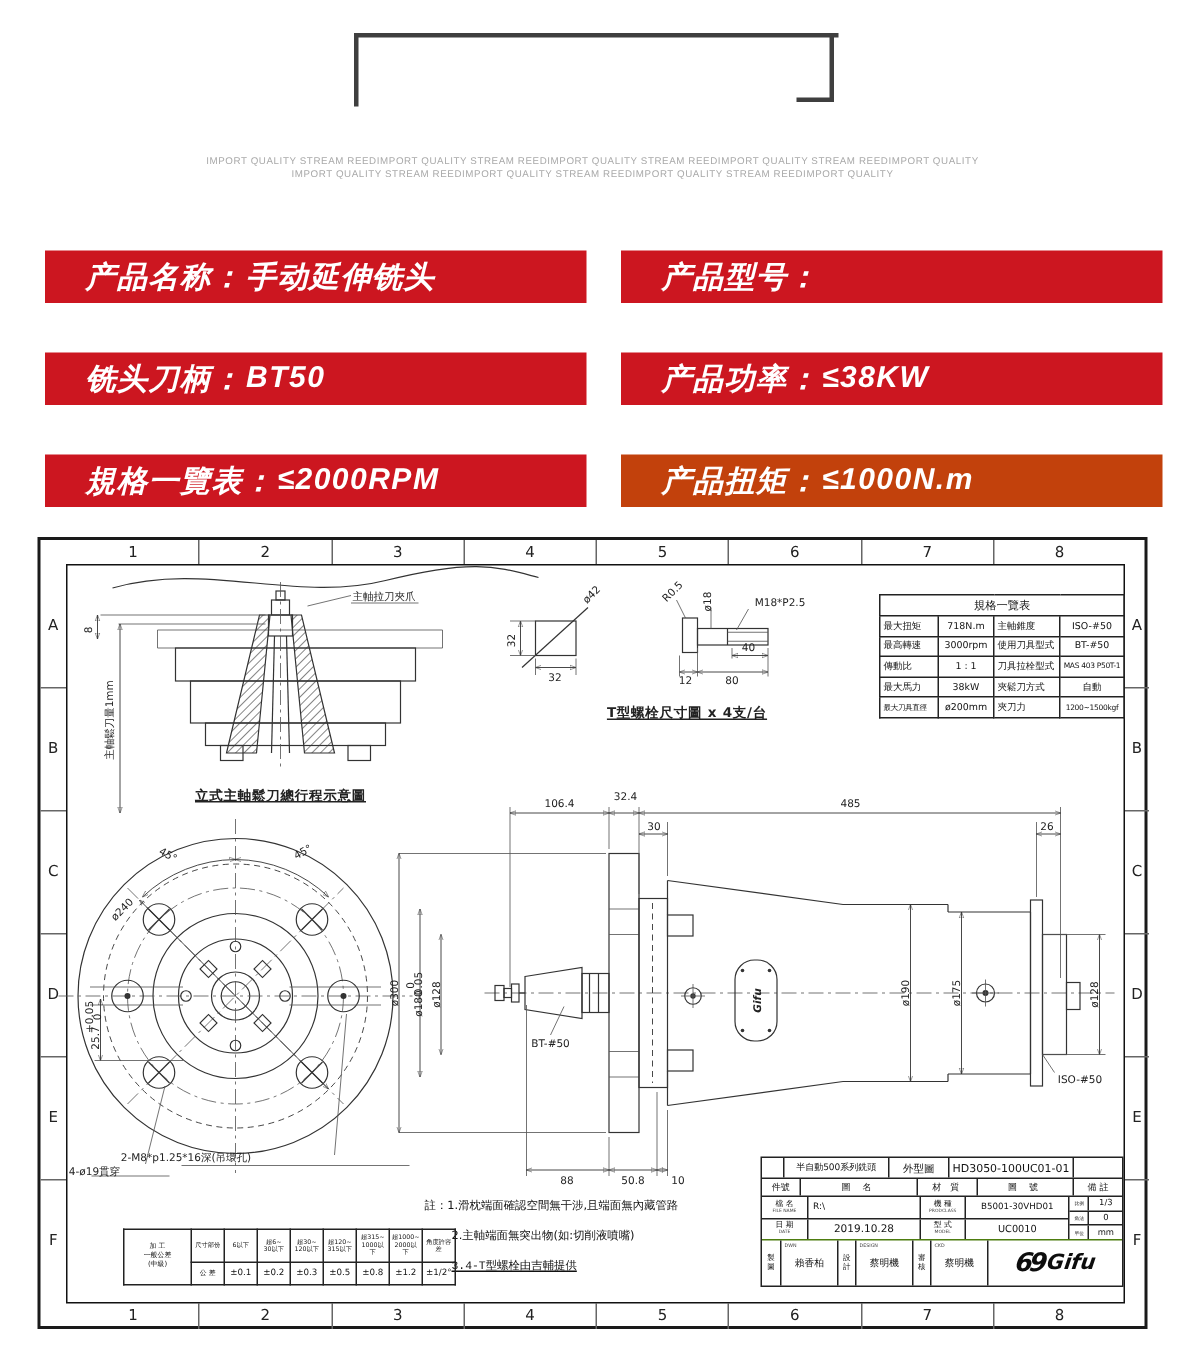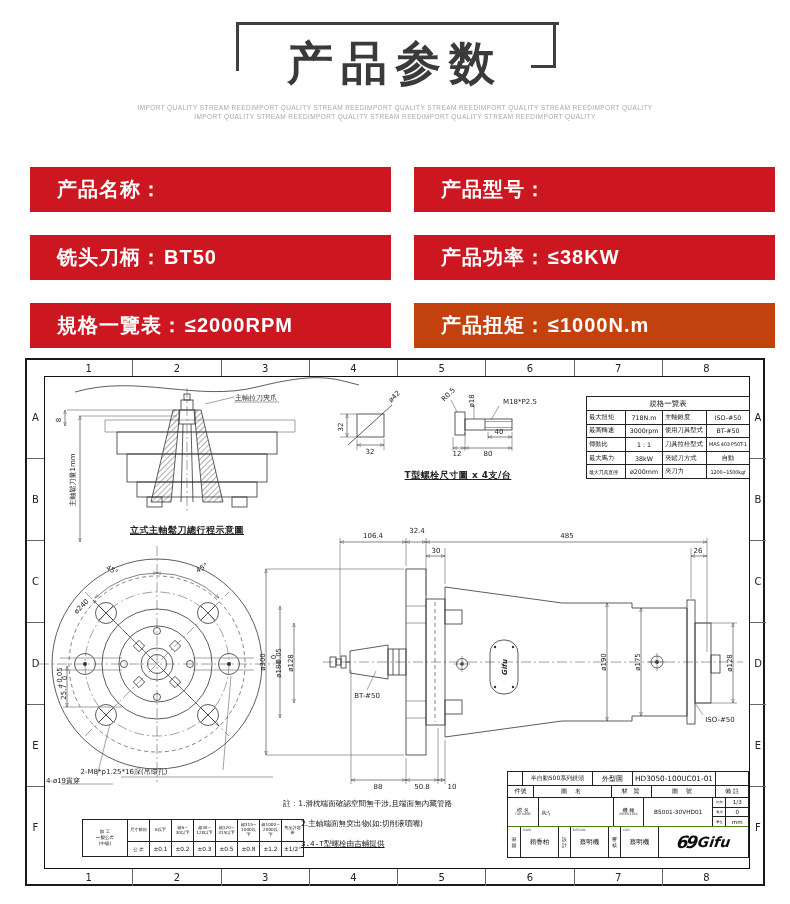--- a/index.html
+++ b/index.html
@@ -8,21 +8,21 @@
   
   .hdr{position:absolute;left:0;top:0;width:790px;height:150px;}
   .br-tl{position:absolute;left:236px;top:22px;width:320px;height:46px;border-top:3px solid #3f3f3f;border-left:3px solid #3f3f3f;}
   .br-r{position:absolute;left:553px;top:22px;width:3px;height:46px;background:#3f3f3f;}
   .br-foot{position:absolute;left:531px;top:65px;width:25px;height:3px;background:#3f3f3f;}
   .hdr-title{position:absolute;left:0;top:33px;width:790px;text-align:center;font-size:46px;font-weight:800;letter-spacing:8px;color:#3a3a3a;}
   .tagline{position:absolute;left:0;width:790px;text-align:center;font-size:6.5px;color:#a9a9a9;letter-spacing:.4px;}
   .tag1{top:104px;} .tag2{top:113px;}
 
   
-  .banner{position:absolute;height:45px;width:361px;color:#fff;display:flex;align-items:center;padding-left:27px;box-sizing:border-box;font-weight:700;font-size:20px;letter-spacing:1px;white-space:nowrap;}
+  .banner{position:absolute;height:35px;width:361px;color:#fff;display:flex;align-items:center;padding-left:27px;box-sizing:border-box;font-weight:700;font-size:20px;letter-spacing:1px;white-space:nowrap;font-style:italic;}
   .banner .bv{margin-left:2px;}
   .banner .bv.en{font-size:18.5px;letter-spacing:0;font-family:"DejaVu Sans",sans-serif;}
 
   
   .sheet{position:absolute;left:25px;top:358px;width:740px;height:528px;border:2px solid #1a1a1a;box-sizing:border-box;background:#fff;font-family:"DejaVu Sans",sans-serif;color:#222;}
   .innerframe{position:absolute;left:17px;top:16px;width:706px;height:493px;border:1px solid #111;box-sizing:border-box;}
   .band{position:absolute;display:flex;}
   .band-top{left:18px;top:0;width:705px;height:16px;}
   .band-bot{left:18px;top:509px;width:705px;height:17px;}
   .band-left{left:0;top:17px;width:17px;height:491px;flex-direction:column;}
@@ -87,27 +87,27 @@
   .logo .mk{font-style:italic;font-weight:900;font-size:17px;letter-spacing:-2.5px;color:#0d0d0d;transform:skewX(-8deg);}
   .logo .lt{font-style:italic;font-weight:900;font-size:14px;color:#0d0d0d;transform:skewX(-8deg);}
 </style>
 </head>
 <body>
 
 <div class="hdr">
   <div class="br-tl"></div>
   <div class="br-r"></div>
   <div class="br-foot"></div>
-  <div class="hdr-title">产品参数</div>
   <div class="tagline tag1">IMPORT QUALITY STREAM REEDIMPORT QUALITY STREAM REEDIMPORT QUALITY STREAM REEDIMPORT QUALITY STREAM REEDIMPORT QUALITY</div>
   <div class="tagline tag2">IMPORT QUALITY STREAM REEDIMPORT QUALITY STREAM REEDIMPORT QUALITY STREAM REEDIMPORT QUALITY</div>
 </div>
 
 <div class="banner" style="left: 30px; top: 167px; background: rgb(204, 22, 32);">
   <span>产品名称：</span>
+    <span class="bv">手动延伸铣头</span>
 </div>
 <div class="banner" style="left: 414px; top: 167px; background: rgb(204, 22, 32);">
   <span>产品型号：</span>
 </div>
 <div class="banner" style="left: 30px; top: 235px; background: rgb(204, 22, 32);">
   <span>铣头刀柄：</span>
     <span class="bv">BT50</span>
 </div>
 <div class="banner" style="left: 414px; top: 235px; background: rgb(204, 22, 32);">
   <span>产品功率：</span>
@@ -515,20 +515,32 @@
             <span style="font-size:5.2px">檔 名</span>
             <span style="font-size:3px;color:#444">FILE NAME</span>
           </div>
           <div class="c" style="width:75px;justify-content:flex-start;padding-left:3px">R:\</div>
           <div class="c" style="width:30px;flex-direction:column;line-height:1">
             <span style="font-size:5.2px">機 種</span>
             <span style="font-size:3px;color:#444">PRODCLASS</span>
           </div>
           <div class="c" style="flex:1;font-size:5.8px">B5001-30VHD01</div>
         </div>
+        <div class="mrow">
+          <div class="c" style="width:30px;flex-direction:column;line-height:1">
+            <span style="font-size:5.2px">日 期</span>
+            <span style="font-size:3px;color:#444">DATE</span>
+          </div>
+          <div class="c" style="width:75px;font-size:7px">2019.10.28</div>
+          <div class="c" style="width:30px;flex-direction:column;line-height:1">
+            <span style="font-size:5.2px">型 式</span>
+            <span style="font-size:3px;color:#444">MODEL</span>
+          </div>
+          <div class="c" style="flex:1;font-size:6.5px">UC0010</div>
+        </div>
       </div>
       <div class="mid-right">
         <div class="mini">
           <span class="ml">比例</span>
           <span class="mv">1/3</span>
         </div>
         <div class="mini">
           <span class="ml">角法</span>
           <span class="mv">0</span>
         </div>

